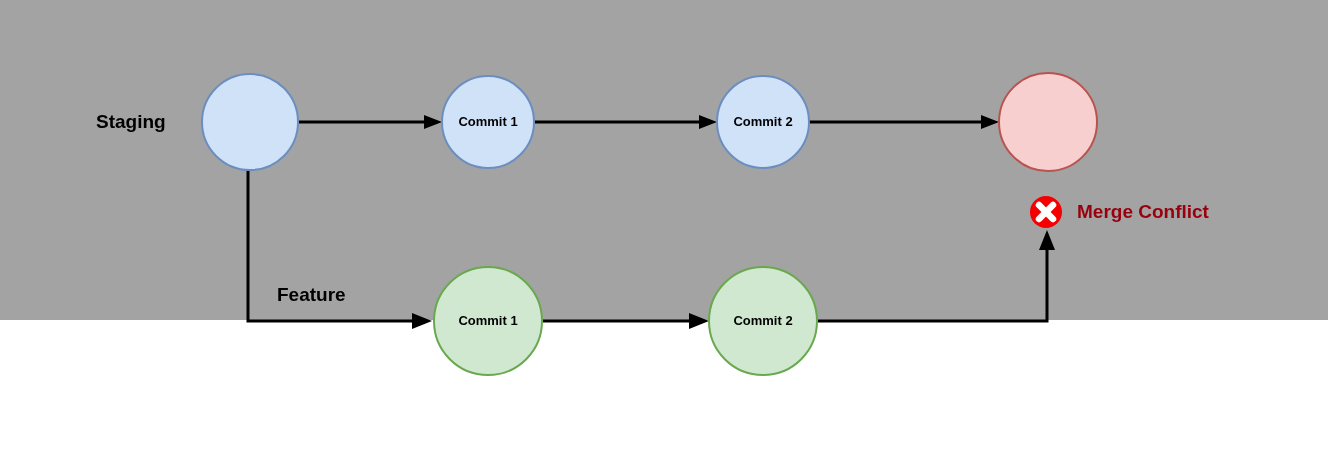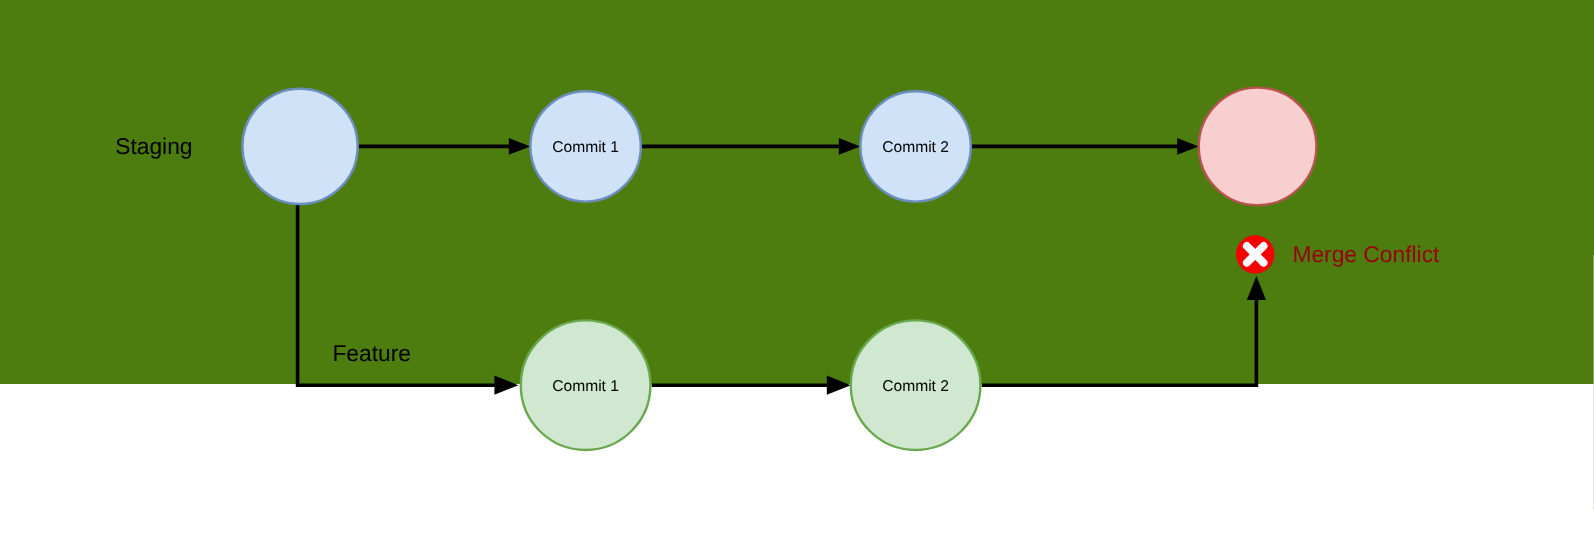--- a/index.html
+++ b/index.html
@@ -12,21 +12,22 @@
     font-family: "Liberation Sans", sans-serif;
     width: 1328px;
     height: 456px;
     overflow: hidden;
     position: relative;
   }
   #diagram-root {
     position: relative;
     width: 1328px;
     height: 320px;
-    background: #4d7c0f;
+    background: #a3a3a3;
+    font-weight: bold;
   }
   svg.diagram-canvas {
     position: absolute;
     top: 0;
     left: 0;
     width: 1328px;
     height: 456px;
     display: block;
   }
   text {

